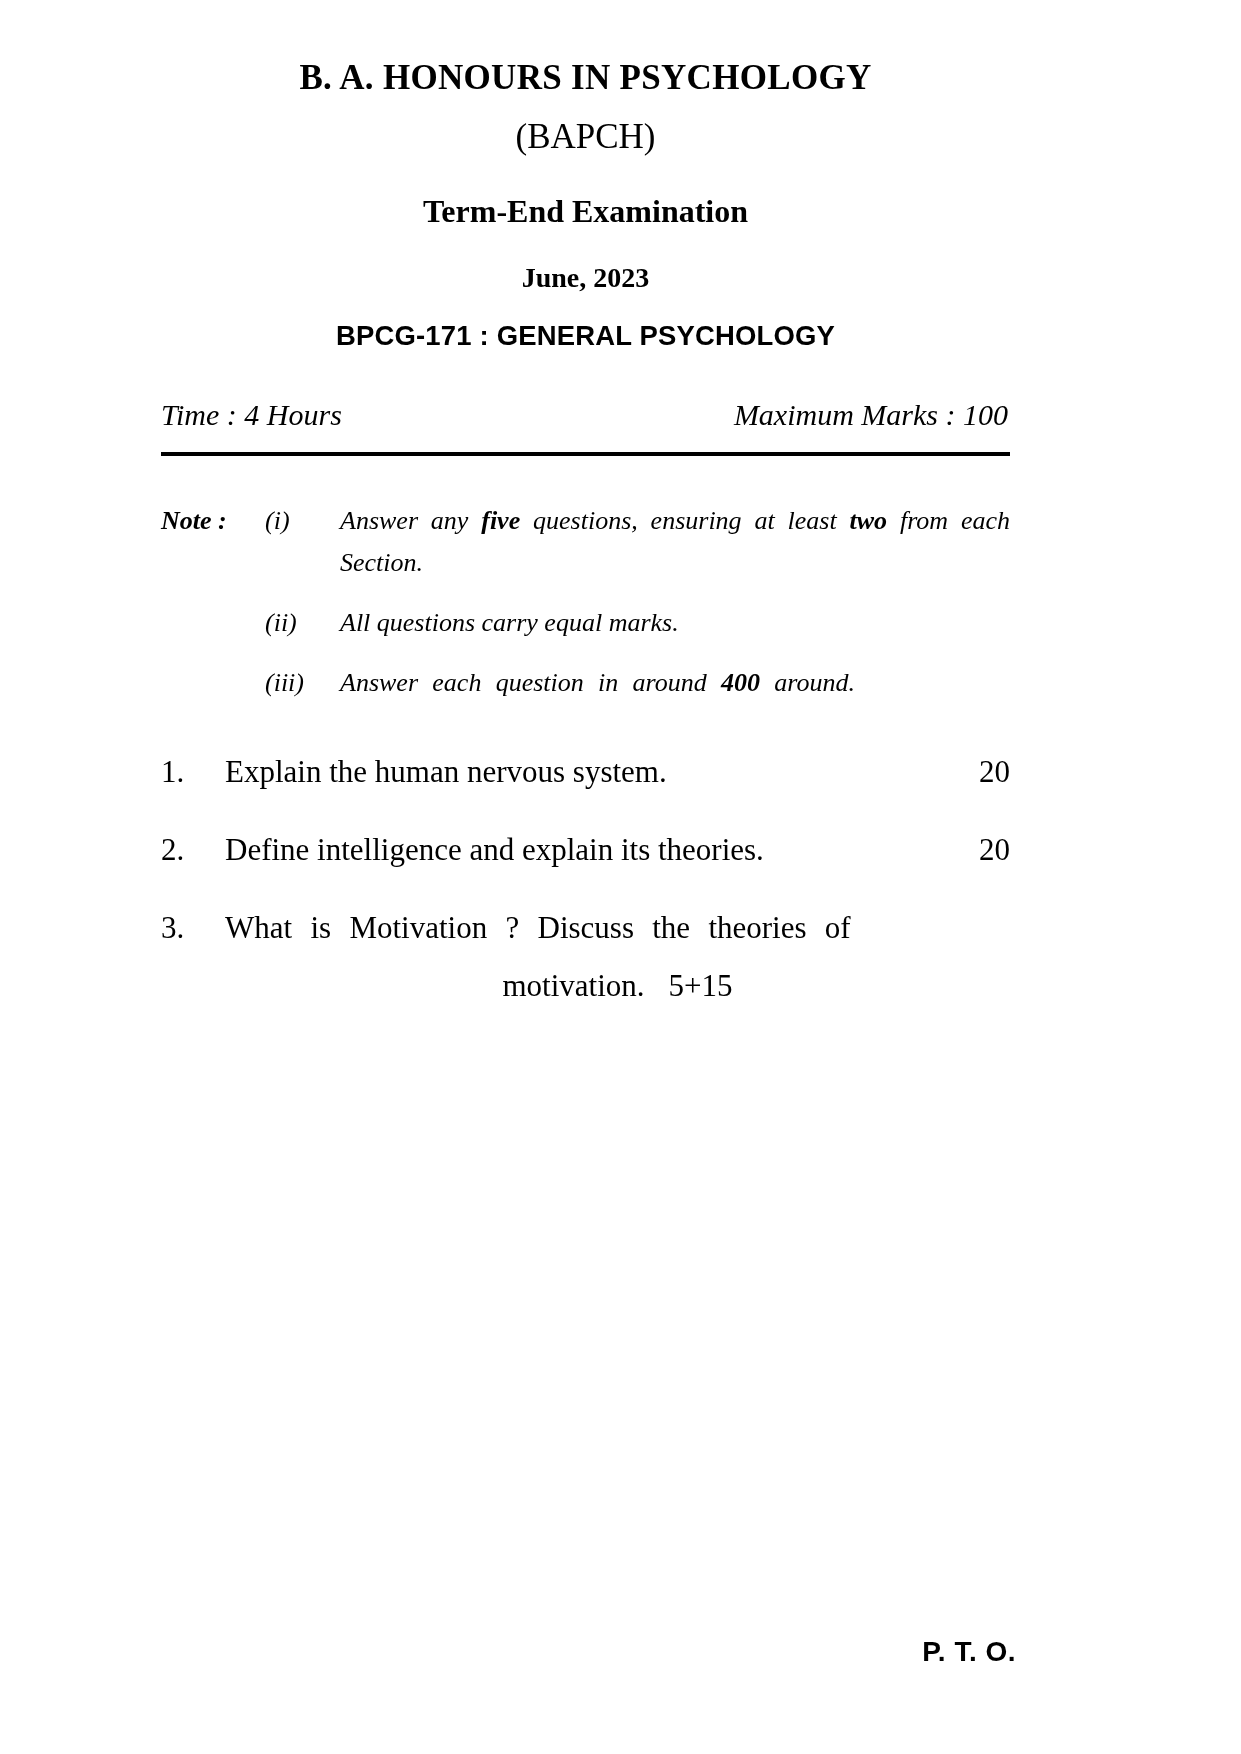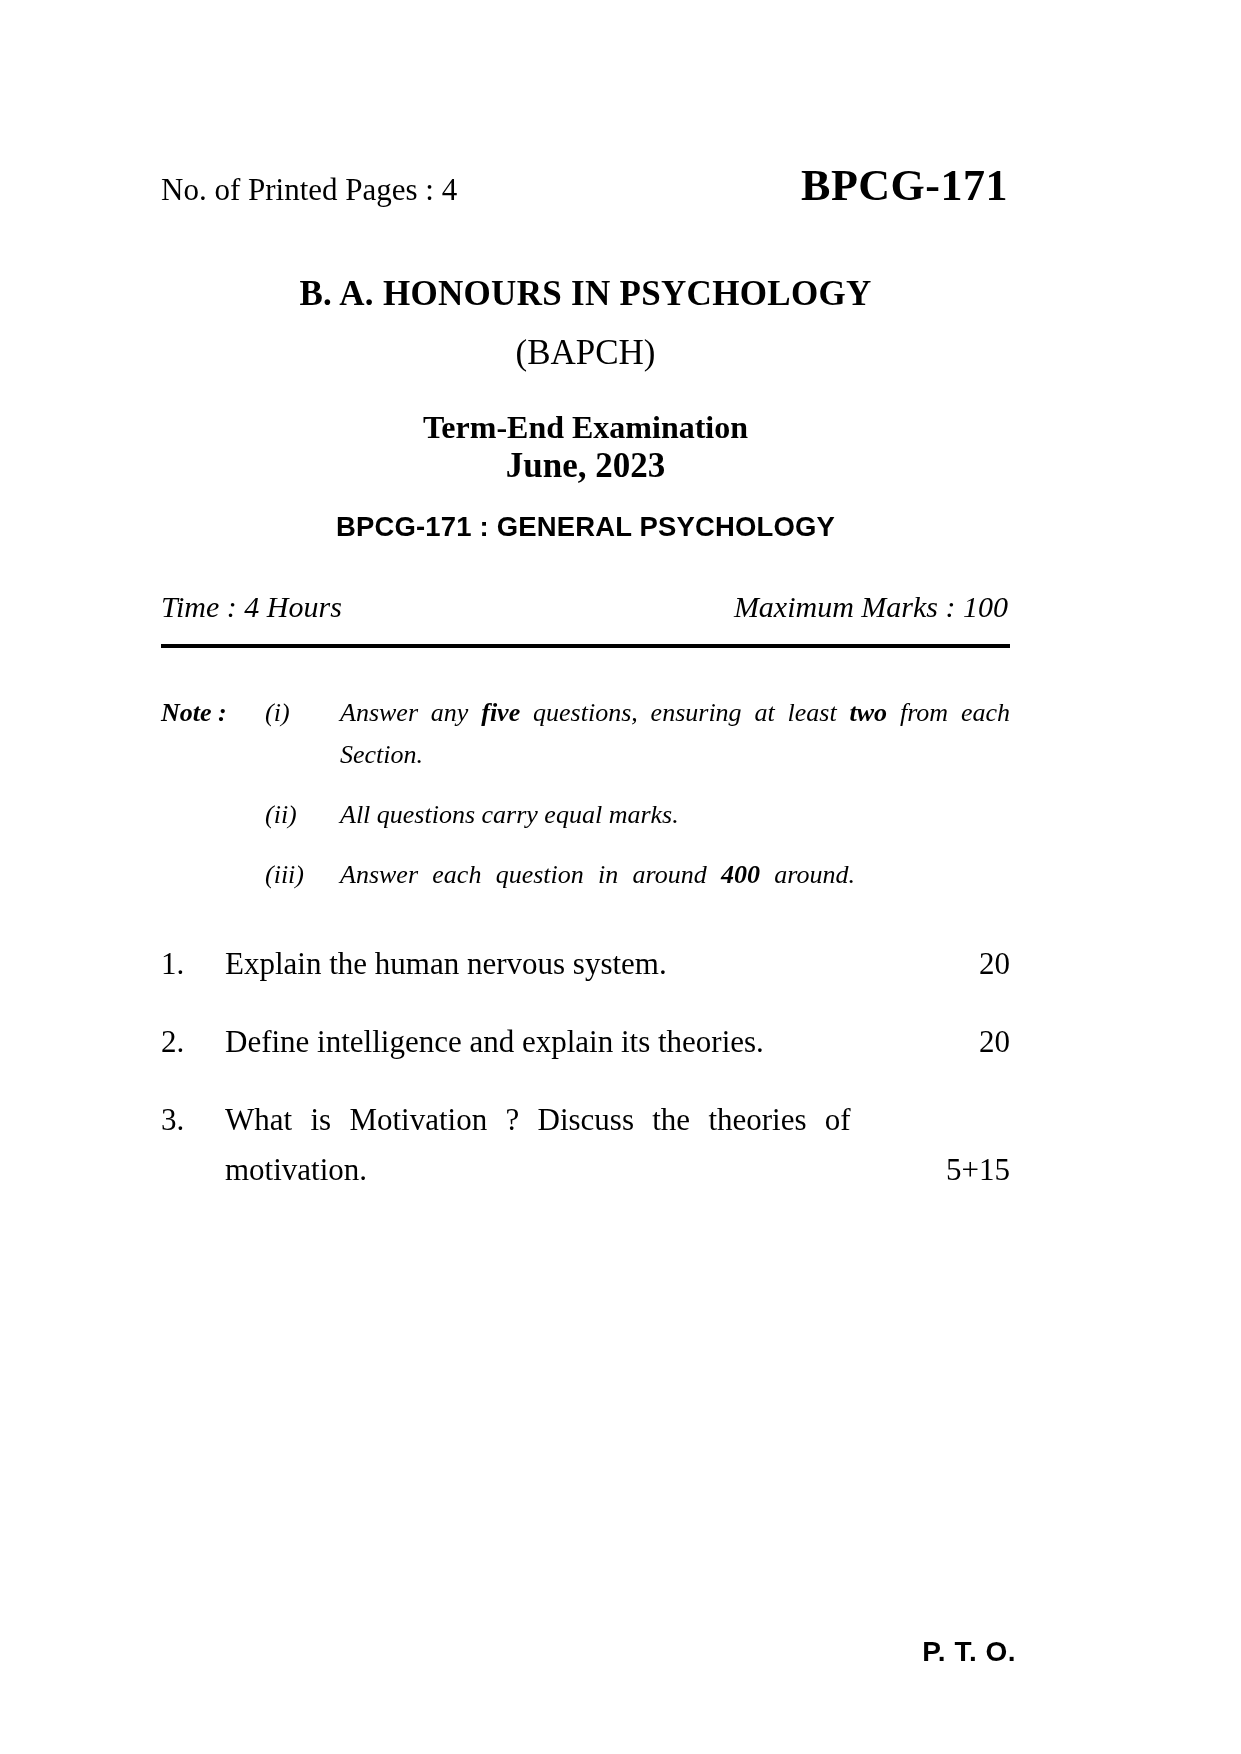--- a/index.html
+++ b/index.html
@@ -70,22 +70,23 @@
     margin-top: 20px;
     line-height: 1.12;
   }
   .title-exam {
     font-size: 32px;
     font-weight: bold;
     margin-top: 38px;
     line-height: 1.12;
   }
   .title-session {
-    font-size: 35px;
-    font-weight: bold;
+    font-size: 28px;
+    font-weight: bold;
+    margin-top: 32px;
     line-height: 1.12;
   }
   .title-course {
     font-family: "Liberation Sans", "DejaVu Sans", sans-serif;
     font-size: 28px;
     font-weight: bold;
     margin-top: 26px;
     letter-spacing: 0.2px;
     line-height: 1.15;
     transform: scaleX(0.98);
@@ -186,23 +187,23 @@
     text-justify: inter-word;
     flex: 1 1 auto;
     word-spacing: 0.34em;
   }
   .q-marks {
     white-space: nowrap;
     padding-left: 24px;
   }
   .q-second-line {
     display: flex;
-    justify-content: space-between;
+    justify-content: center;
     align-items: baseline;
-    margin-top: 2px;
+    margin-top: 10px;
   }
 
   
   .footer {
     position: absolute;
     left: 167px;
     width: 849px;
     top: 1636px;
     text-align: right;
     font-family: "Liberation Sans", "DejaVu Sans", sans-serif;
@@ -211,24 +212,20 @@
     letter-spacing: 0.5px;
   }
 </style>
 </head>
 <body>
 
 <div class="page">
 
   <div class="content">
 
-    <div class="header-row">
-      <div class="printed-pages">No. of Printed Pages : 4</div>
-      <div class="course-code-top">BPCG-171</div>
-    </div>
 
     <div class="title-block">
       <div class="title-main">B. A. HONOURS IN PSYCHOLOGY</div>
       <div class="title-sub">(BAPCH)</div>
       <div class="title-exam">Term-End Examination</div>
       <div class="title-session">June, 2023</div>
       <div class="title-course">BPCG-171 : GENERAL PSYCHOLOGY</div>
     </div>
 
     <div class="meta-row">

